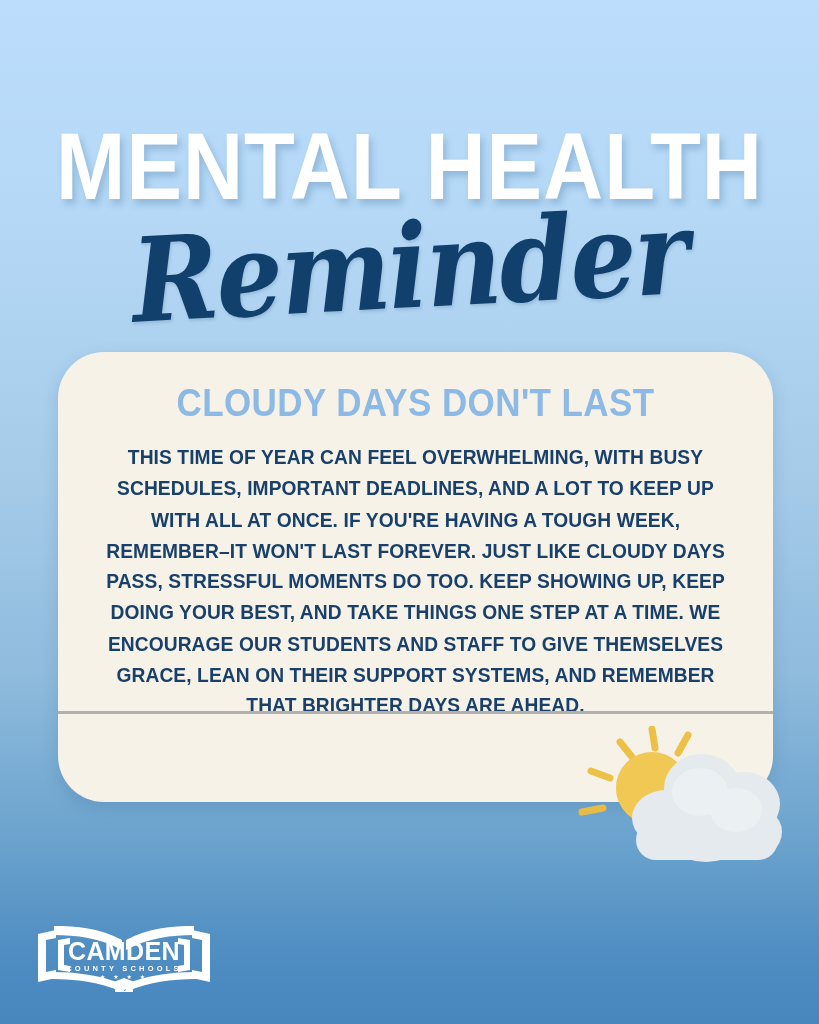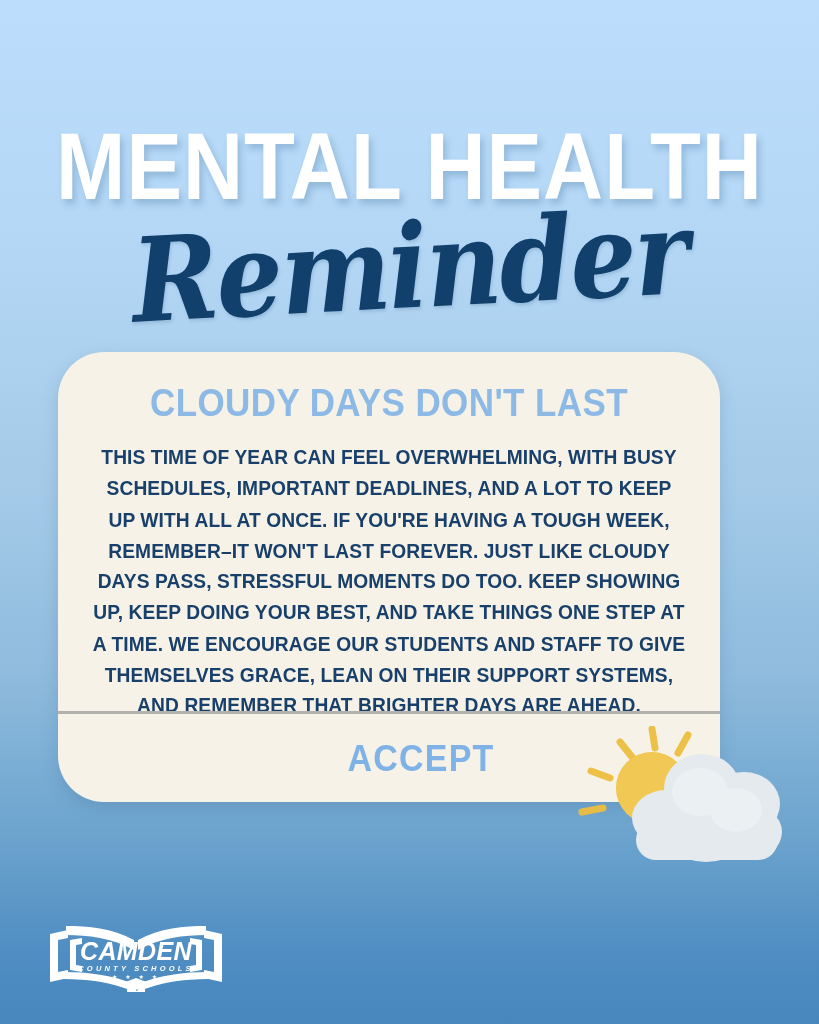--- a/index.html
+++ b/index.html
@@ -71,21 +71,21 @@
     transform: rotate(-3deg) scaleY(1.12);
     white-space: nowrap;
     text-shadow: 1px 2px 3px rgba(40,80,120,0.18);
   }
 
   
   .card {
     position: absolute;
     left: 58px;
     top: 352px;
-    width: 662px;
+    width: 715px;
     height: 450px;
     background: #f6f2e7;
     border-radius: 46px;
     box-shadow: 0 6px 16px rgba(55,100,145,0.22);
     overflow: hidden;
   }
   .card-body {
     padding: 28px 26px 0 26px;
   }
   .card-heading {
@@ -147,47 +147,43 @@
     left: 570px;
     top: 726px;
     width: 220px;
     height: 160px;
   }
   .weather svg { display: block; }
 
   
   .logo {
     position: absolute;
-    left: 48px;
+    left: 36px;
     top: 916px;
     width: 176px;
     height: 76px;
-    font-style: italic;
   }
   .logo svg { display: block; }
 </style>
 </head>
 <body>
 
 <div id="poster">
 
   <div class="header">
     <div class="title-main">MENTAL HEALTH</div>
     <div class="title-script">Reminder</div>
   </div>
 
   <div class="card">
     <div class="card-body">
       <div class="card-heading">CLOUDY DAYS DON'T LAST</div>
       <div class="card-text">THIS TIME OF YEAR CAN FEEL OVERWHELMING, WITH BUSY SCHEDULES, IMPORTANT DEADLINES, AND A LOT TO KEEP UP WITH ALL AT ONCE. IF YOU'RE HAVING A TOUGH WEEK, REMEMBER–IT WON'T LAST FOREVER. JUST LIKE CLOUDY DAYS PASS, STRESSFUL MOMENTS DO TOO. KEEP SHOWING UP, KEEP DOING YOUR BEST, AND TAKE THINGS ONE STEP AT A TIME. WE ENCOURAGE OUR STUDENTS AND STAFF TO GIVE THEMSELVES GRACE, LEAN ON THEIR SUPPORT SYSTEMS, AND REMEMBER THAT BRIGHTER DAYS ARE AHEAD.</div>
     </div>
     <div class="divider"></div>
-    <div class="accept-row">
-      <div class="accept-label">ACCEPT</div>
-    </div>
   </div>
 
   <div class="weather">
     <svg width="220" height="160" viewBox="0 0 220 160" xmlns="http://www.w3.org/2000/svg">
       <g stroke="#edbe3f" stroke-width="7" stroke-linecap="round" fill="none" opacity="0.95">
         <line x1="62" y1="31" x2="50" y2="16"></line>
         <line x1="40" y1="52" x2="21" y2="45"></line>
         <line x1="33" y1="82" x2="12" y2="86"></line>
         <line x1="85" y1="22" x2="82" y2="3"></line>
         <line x1="108" y1="27" x2="118" y2="9"></line>

